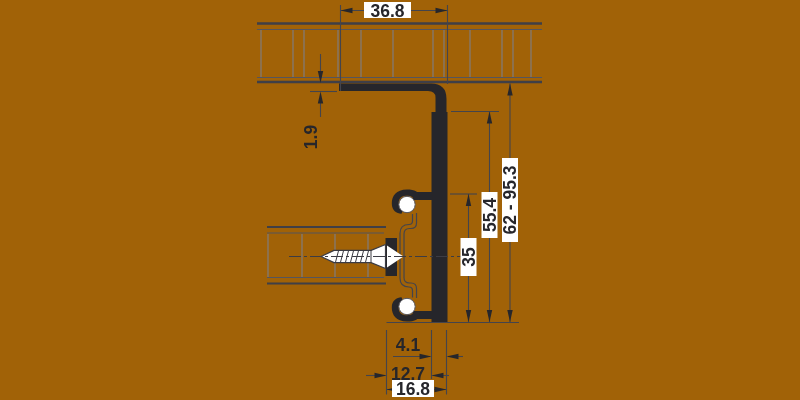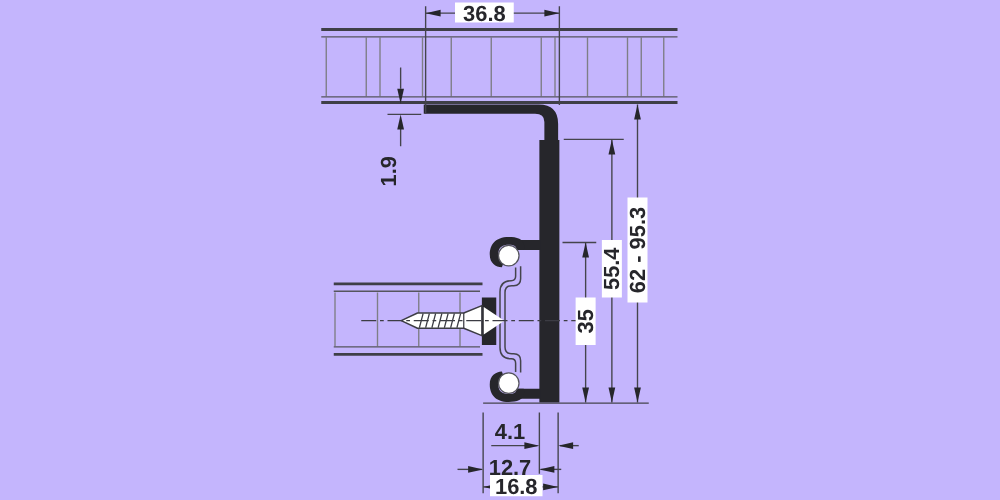--- a/index.html
+++ b/index.html
@@ -1,16 +1,16 @@
 <!DOCTYPE html>
 <html><head>
 <meta charset="utf-8">
 <style>
   html,body{margin:0;padding:0;background:#fff;}
-  .stage{position:relative;width:800px;height:400px;background:#c4b5fd;overflow:hidden;}
+  .stage{position:relative;width:800px;height:400px;background:#a16207;overflow:hidden;}
   svg{display:block;}
   text{font-family:"Liberation Sans", sans-serif;font-weight:700;font-size:17.5px;fill:#26262b;}
 </style>
 </head>
 <body>
 
 <div class="stage">
 <svg width="800" height="400" viewBox="0 0 800 400">
   <defs>
     <path id="ah" d="M0,0 L-12,-2.7 L-12,2.7 Z" fill="#26262b"></path>

